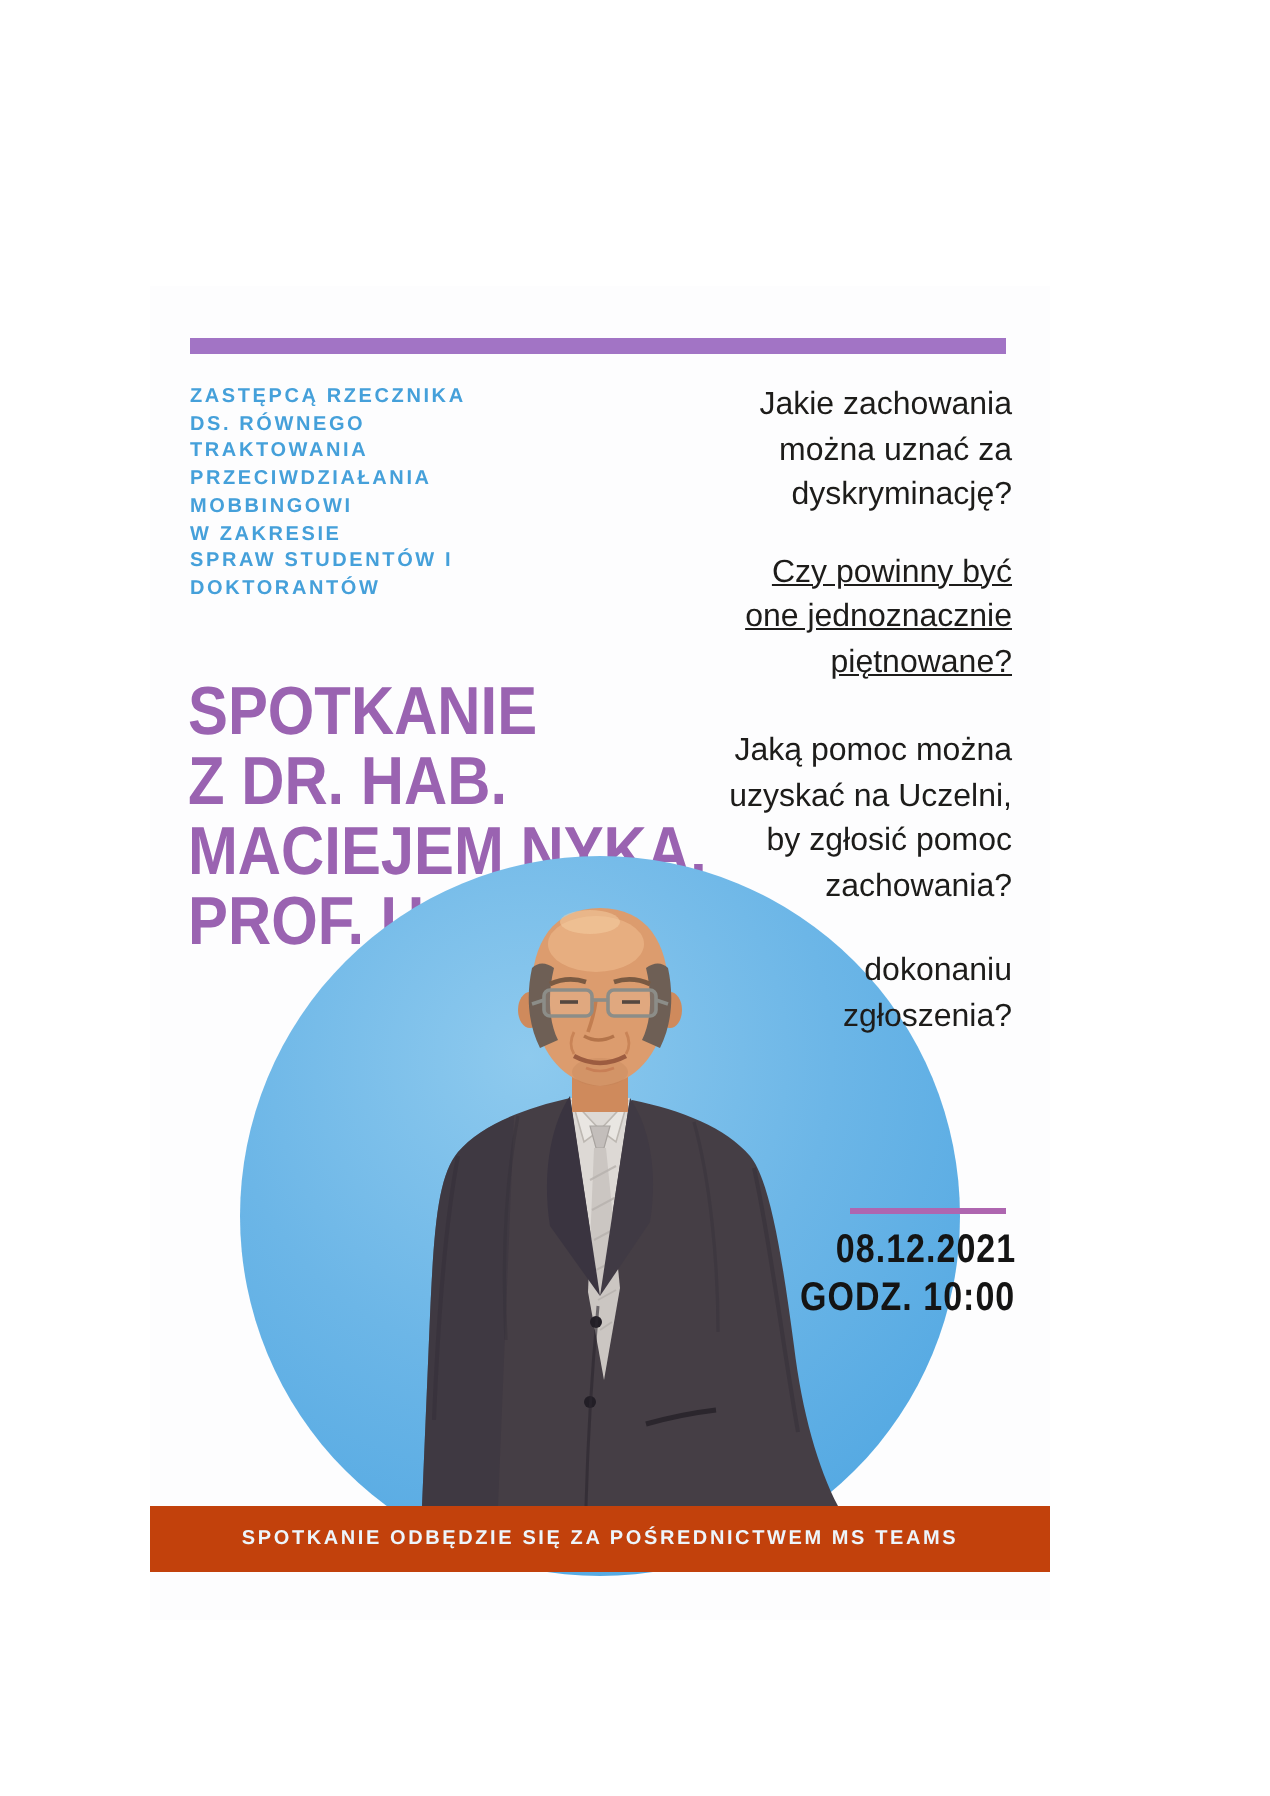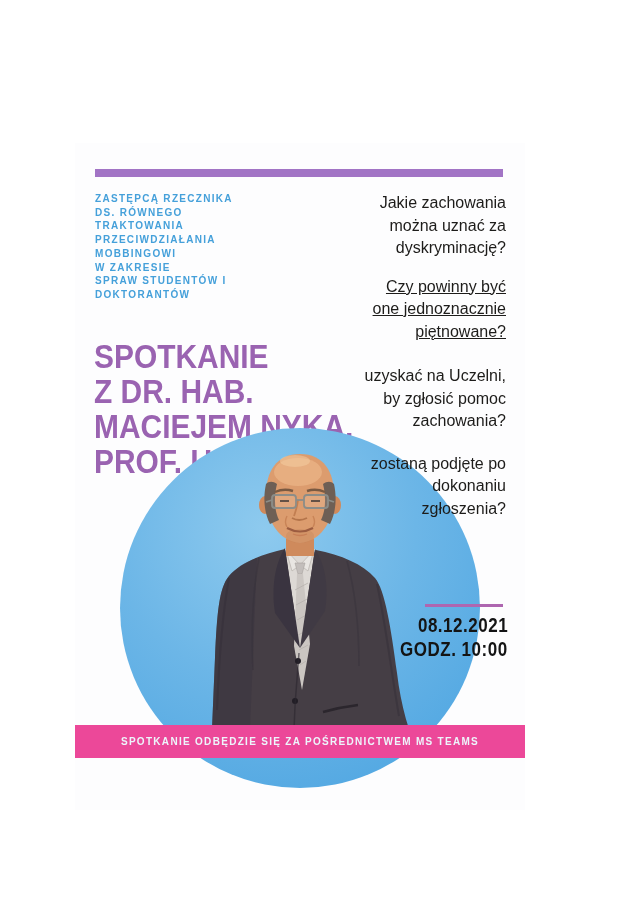--- a/index.html
+++ b/index.html
@@ -31,21 +31,21 @@
   .question.q3{margin-bottom:20px;}
   .question div{white-space:nowrap;}
 
   .divider{position:absolute;left:350px;top:461px;width:78px;height:3px;background:#ae66b0;z-index:3;}
 
   .schedule{position:absolute;right:17px;top:470px;text-align:right;color:#141414;z-index:3;}
   .schedule div{height:24px;white-space:nowrap;text-decoration:underline;}
   .schedule span{display:inline-block;transform:scaleX(0.85);transform-origin:right center;
         font-size:20px;font-weight:bold;letter-spacing:0.6px;line-height:24px;}
 
-  .footer-bar{position:absolute;left:0;top:582px;width:450px;height:33px;background:#ec4899;
+  .footer-bar{position:absolute;left:0;top:610px;width:450px;height:33px;background:#c2410c;
         display:flex;align-items:center;justify-content:center;z-index:4;}
   .footer-bar span{color:#edf5fb;font-size:10px;font-weight:bold;letter-spacing:1.3px;white-space:nowrap;}
 </style>
 </head>
 <body>
 
 <div class="page">
   <div class="poster">
 
     <div class="accent-bar"></div>
@@ -158,26 +158,26 @@
         <div>Jakie zachowania</div>
         <div>można uznać za</div>
         <div>dyskryminację?</div>
       </div>
       <div class="question q2">
         <div>Czy powinny być</div>
         <div>one jednoznacznie</div>
         <div>piętnowane?</div>
       </div>
       <div class="question q3">
+        <div>Jaką pomoc można</div>
         <div>uzyskać na Uczelni,</div>
         <div>by zgłosić pomoc</div>
         <div>zachowania?</div>
       </div>
       <div class="question q4">
-        <div>zostaną podjęte po</div>
         <div>dokonaniu</div>
         <div>zgłoszenia?</div>
       </div>
     </div>
 
     <div class="divider"></div>
 
     <div class="schedule">
       <div><span>08.12.2021</span></div>
       <div><span>GODZ. 10:00</span></div>

